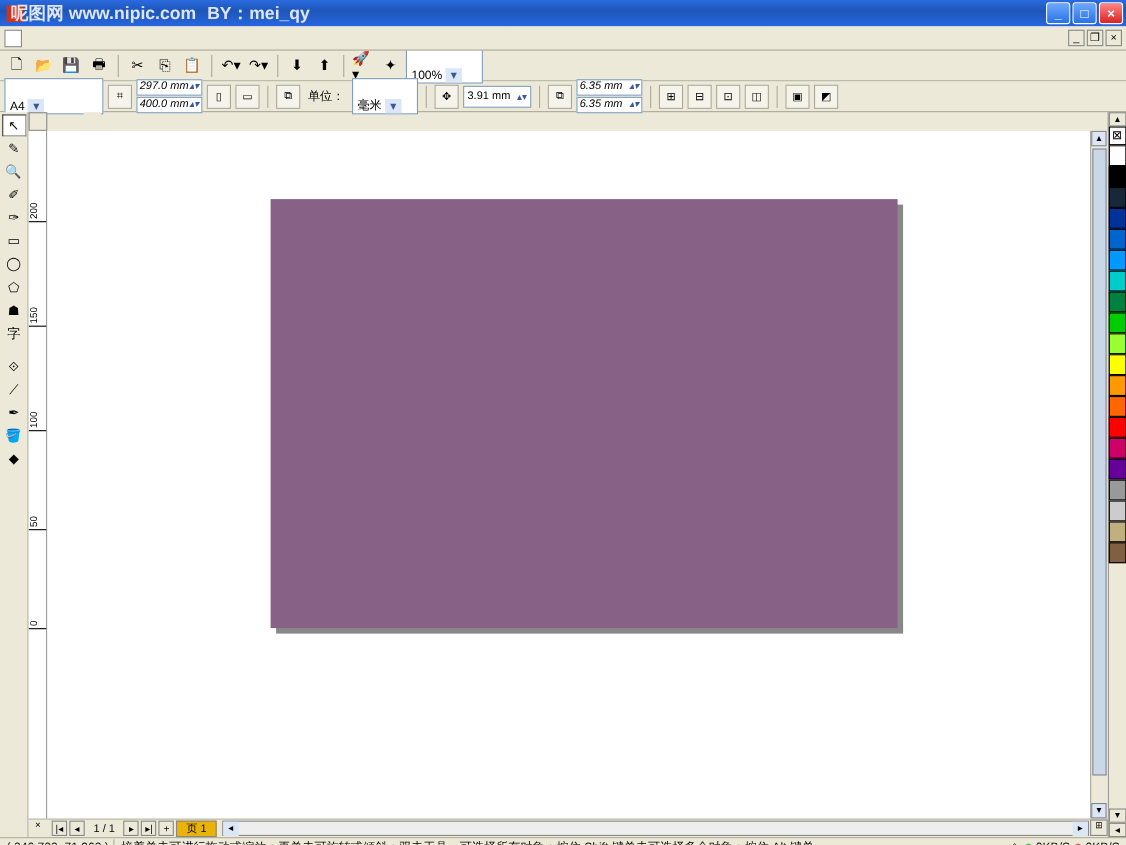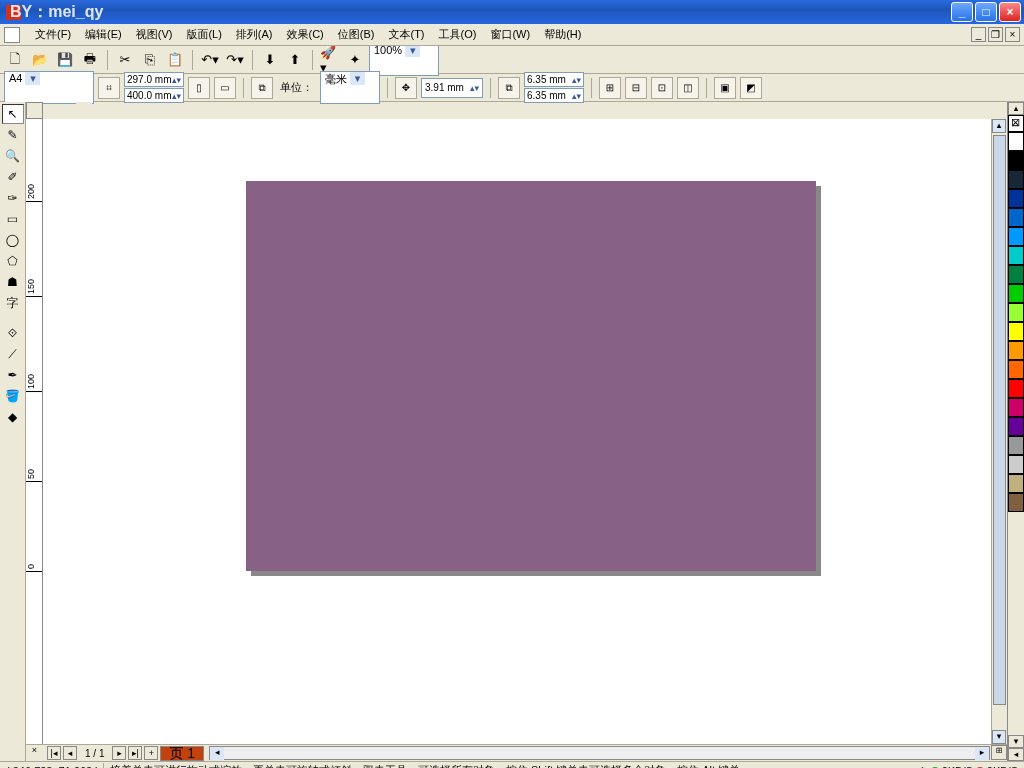--- a/index.html
+++ b/index.html
@@ -15,26 +15,26 @@
 .win-max{background:linear-gradient(#6ea8ff,#2773e6);}
 .win-cls{background:linear-gradient(#f88,#d22);color:#fff;}
 .menubar{height:22px;background:#ece9d8;border-bottom:1px solid #aca899;display:flex;align-items:center;padding:0 4px;position:relative;}
 .sys-icon{width:16px;height:16px;background:#fff;border:1px solid #888;margin-right:8px;}
 .menu-item{padding:2px 7px;cursor:default;}
 .doc-btns{margin-left:auto;display:flex;gap:2px;font-size:10px;}
 .doc-btn{width:15px;height:15px;border:1px solid #888;background:#ece9d8;text-align:center;line-height:13px;}
 .toolbar{height:28px;background:#ece9d8;border-bottom:1px solid #aca899;display:flex;align-items:center;padding:2px 4px;gap:3px;}
 .tb-btn{width:22px;height:22px;border:1px solid transparent;display:flex;align-items:center;justify-content:center;font-size:13px;}
 .tb-sep{width:1px;height:20px;background:#aca899;margin:0 3px;}
-.tb-combo{border:1px solid #7f9db9;background:#fff;height:33px;display:flex;align-items:flex-start;padding:0 2px 0 4px;font-size:11px;}
+.tb-combo{border:1px solid #7f9db9;background:#fff;height:33px;display:flex;align-items:flex-end;padding:0 2px 0 4px;font-size:11px;}
 .tb-combo .dd{width:15px;text-align:center;color:#3b5998;background:#dbe6f6;margin-left:3px;}
 .propbar{height:28px;background:#ece9d8;border-bottom:1px solid #aca899;display:flex;align-items:center;padding:2px 4px;gap:4px;}
 .iconbtn{width:22px;height:22px;border:1px solid #aca899;background:#f5f3ea;display:flex;align-items:center;justify-content:center;font-size:10px;}
 .spinpair{display:flex;flex-direction:column;gap:1px;}
-.spinpair .sp{border:1px solid #7f9db9;background:#fff;width:60px;height:15px;font-size:10px;display:flex;align-items:center;padding:0 2px;}
+.spinpair .sp{border:1px solid #7f9db9;background:#fff;width:60px;height:15px;font-size:10px;display:flex;align-items:flex-start;padding:0 2px;font-style:italic;}
 .sp .dd{margin-left:auto;color:#3b5998;font-size:9px;}
 .label{font-size:11px;padding:0 3px;}
 .numinput{border:1px solid #7f9db9;background:#fff;height:20px;width:62px;display:flex;align-items:center;padding:0 3px;font-size:10px;}
 .numinput .dd{margin-left:auto;color:#3b5998;font-size:9px;}
 .workspace{display:flex;height:659px;position:relative;}
 .toolbox{width:26px;background:#ece9d8;border-right:1px solid #aca899;display:flex;flex-direction:column;align-items:center;padding-top:2px;gap:1px;}
 .tool{width:22px;height:20px;display:flex;align-items:center;justify-content:center;font-size:12px;border:1px solid transparent;}
 .tool.sel{background:#fff;border:1px inset #888;}
 .canvas-area{flex:1;display:flex;flex-direction:column;position:relative;}
 .hruler{height:17px;background:#fff;border-bottom:1px solid #888;position:relative;font-size:9px;overflow:hidden;margin-left:17px;margin-right:16px;}
@@ -43,61 +43,49 @@
 .vruler .tick{position:absolute;left:0;border-top:1px solid #000;width:17px;font-size:9px;writing-mode:vertical-rl;padding-top:2px;transform:rotate(180deg);}
 .canvas{flex:1;background:#fff;position:relative;overflow:hidden;}
 .shape-shadow{position:absolute;left:208px;top:67px;width:570px;height:390px;background:#888;}
 .shape{position:absolute;left:203px;top:62px;width:570px;height:390px;background:#876286;}
 .vscroll{width:16px;background:#ece9d8;border-left:1px solid #aca899;position:relative;}
 .vscroll .arw{width:14px;height:14px;background:#dbe6f6;border:1px solid #888;position:absolute;left:0;font-size:9px;text-align:center;}
 .vscroll .thumb{position:absolute;left:1px;width:13px;background:#c9d7e9;border:1px solid #888;}
 .hscroll-row{height:17px;display:flex;background:#ece9d8;border-top:1px solid #aca899;}
 .pager{display:flex;align-items:center;gap:2px;padding:0 4px;font-size:10px;}
 .pgbtn{width:14px;height:14px;border:1px solid #888;background:#ece9d8;text-align:center;line-height:12px;font-size:9px;}
-.pagetab{background:#c2410c;border:1px solid #888;padding:0 8px;height:15px;line-height:13px;font-size:14px;}
+.pagetab{background:#eab308;border:1px solid #888;padding:0 8px;height:15px;line-height:13px;font-size:10px;}
 .hscroll{flex:1;position:relative;background:#eee;border:1px solid #888;margin:1px;}
 .hscroll .arw{width:14px;height:13px;background:#dbe6f6;position:absolute;top:0;text-align:center;font-size:9px;}
 .status{height:18px;background:#ece9d8;border-top:1px solid #aca899;display:flex;align-items:center;padding:0 6px;font-size:11px;gap:4px;}
 .status .seg{border-left:1px solid #aaa;padding:0 6px;}
 .status .right{margin-left:auto;display:flex;align-items:center;gap:3px;}
 .dot{width:8px;height:8px;border-radius:4px;display:inline-block;}
 .palette{width:17px;background:#ece9d8;border-left:1px solid #888;display:flex;flex-direction:column;}
 .pal-arw{height:13px;text-align:center;font-size:9px;background:#ece9d8;border:1px solid #888;}
 .swatch{height:19px;border:1px solid #000;margin:0;}
 </style>
 </head>
 <body>
 
 <div class="titlebar">
   <div class="app-icon"></div>
   <div class="watermark">
+    <span>呢图网 www.nipic.com</span>
     <span class="by">BY：mei_qy</span>
   </div>
   <div class="win-btns">
     <div class="win-btn win-min">_</div>
     <div class="win-btn win-max">□</div>
     <div class="win-btn win-cls">×</div>
   </div>
 </div>
 
 <div class="menubar">
   <div class="sys-icon"></div>
-  <div id="menus" style="display:flex">
-      <div class="menu-item">文件(F)</div>
-      <div class="menu-item">编辑(E)</div>
-      <div class="menu-item">视图(V)</div>
-      <div class="menu-item">版面(L)</div>
-      <div class="menu-item">排列(A)</div>
-      <div class="menu-item">效果(C)</div>
-      <div class="menu-item">位图(B)</div>
-      <div class="menu-item">文本(T)</div>
-      <div class="menu-item">工具(O)</div>
-      <div class="menu-item">窗口(W)</div>
-      <div class="menu-item">帮助(H)</div>
-    </div>
   <div class="doc-btns">
     <div class="doc-btn">_</div>
     <div class="doc-btn">❐</div>
     <div class="doc-btn">×</div>
   </div>
 </div>
 
 <div class="toolbar">
   <div class="tb-btn">🗋</div>
   <div class="tb-btn">📂</div>

